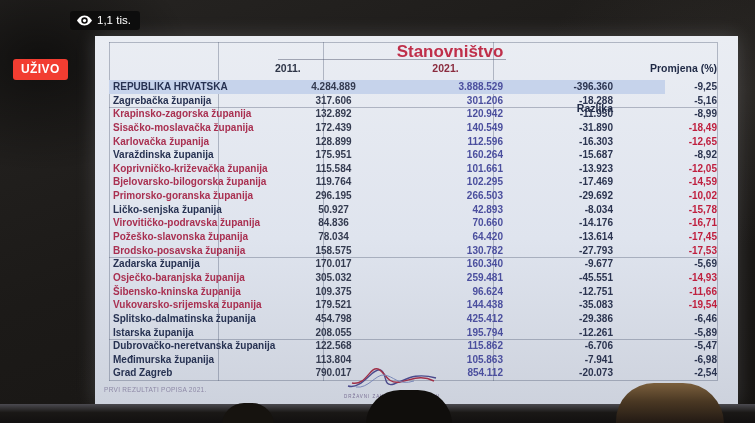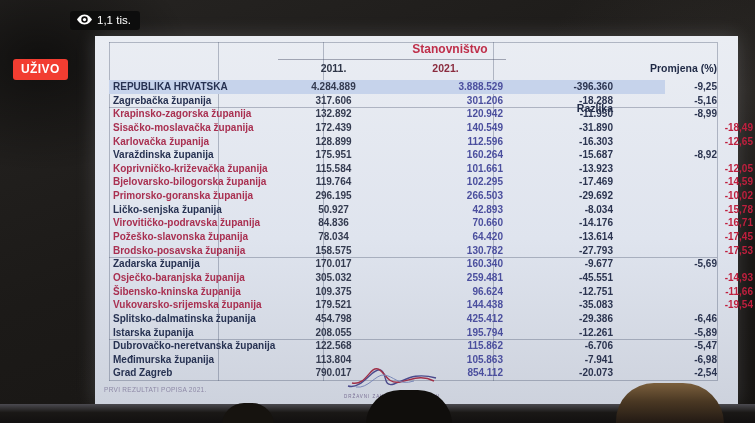--- a/index.html
+++ b/index.html
@@ -17,55 +17,55 @@
       radial-gradient(420px 300px at 380px 420px, rgba(60,55,50,.30), transparent 75%),
       linear-gradient(160deg,#262422 0%,#1c1a18 45%,#151311 100%);
   }
   
   .slide{
     position:absolute;left:95px;top:36px;width:643px;height:368px;
     background:linear-gradient(180deg,#eaedf3 0%,#dfe4ee 55%,#cdd2dd 100%);
     box-shadow:0 0 18px rgba(220,225,240,.18);
   }
   .t-title{position:absolute;left:280px;top:6px;width:150px;text-align:center;
-    font-size:12px;font-weight:700;color:var(--title-red);}
+    font-size:17px;font-weight:700;color:var(--title-red);}
   .t-title-line{position:absolute;left:183px;top:23px;width:228px;height:1px;background:rgba(100,105,125,.55);}
   .col-h{position:absolute;top:25px;height:15px;line-height:15px;font-size:10.5px;font-weight:700;}
-  .h-2011{left:180px;width:117px;text-align:center;color:#2e3547;}
+  .h-2011{left:180px;width:117px;text-align:left;color:#2e3547;}
   .h-2021{left:293px;width:115px;text-align:center;color:#8a2c3e;}
   .h-raz {left:420px;width:98px;text-align:right;color:#1f2945;margin-top:40px;}
   .h-pro {left:504px;width:118px;text-align:right;color:#1f2945;}
 
   .rows{position:absolute;left:0;top:44px;width:590px;}
   .trow{position:relative;height:13.65px;line-height:13.65px;font-size:10px;font-weight:700;white-space:nowrap;}
   .trow.hl::before{content:"";position:absolute;left:14px;right:20px;top:0;bottom:0;background:var(--highlight);}
   .cell{position:absolute;z-index:1;}
   .c-name{left:18px;color:var(--navy);}
   .c-name.red{color:var(--name-red);}
   .c-2011{left:180px;width:117px;text-align:center;color:#343b50;}
   .c-2021{left:293px;width:115px;text-align:right;color:var(--purple);}
   .c-raz {left:420px;width:98px;text-align:right;color:#2b3450;}
   .c-pro {left:504px;width:118px;text-align:right;color:#2b3450;}
-  .c-pro.red{color:var(--value-red);margin-left:36px;}
+  .c-pro.red{color:var(--value-red);}
 
   .vline{position:absolute;top:6px;height:339px;width:1px;background:rgba(70,80,105,.35);}
   .v1{left:14px;} .v2{left:123px;} .v3{left:228px;} .v4{left:398px;} .v5{left:622px;}
   .hline{position:absolute;left:14px;width:608px;height:1px;background:rgba(70,80,105,.35);}
   .hl0{top:6px;} .hl1{top:71px;} .hl2{top:221px;} .hl3{top:303px;} .hl4{top:344px;}
 
   .f-left{position:absolute;left:9px;top:350px;font-size:6.5px;letter-spacing:.3px;color:#8d88a6;}
   .f-right{position:absolute;right:50px;top:351px;font-size:7px;color:#6a7088;}
   .logo{position:absolute;left:247px;top:330px;width:100px;height:34px;text-align:center;}
   .logo-caption{font-size:4.5px;letter-spacing:1px;color:#7a6f94;margin-top:-2px;}
 
   
   .live-badge{position:absolute;left:13px;top:11px;background:var(--live-red);color:#fff;
     font-size:12px;font-weight:700;letter-spacing:.4px;padding:3px 8px 4px;border-radius:3px;margin-top:48px;}
   .viewers-badge{position:absolute;left:70px;top:11px;background:rgba(12,12,12,.92);color:#fff;
-    font-size:11.5px;padding:3px 9px 4px 7px;border-radius:3px;display:flex;gap:5px;}
+    font-size:11.5px;padding:3px 9px 4px 7px;border-radius:3px;display:flex;align-items:center;gap:5px;}
   .viewers-badge svg{display:block;}
 
   
   .bottom-strip{position:absolute;left:0;top:404px;width:755px;height:19px;
     background:linear-gradient(180deg,#4b4a50 0%,#1a1816 45%,#121010 100%);}
   .head-left{position:absolute;left:222px;top:403px;width:52px;height:22px;
     background:#16130f;border-radius:26px 26px 0 0;}
   .head-center{position:absolute;left:366px;top:390px;width:86px;height:34px;
     background:#100e0c;border-radius:42px 42px 0 0;}
   .head-right{position:absolute;left:616px;top:383px;width:108px;height:41px;

